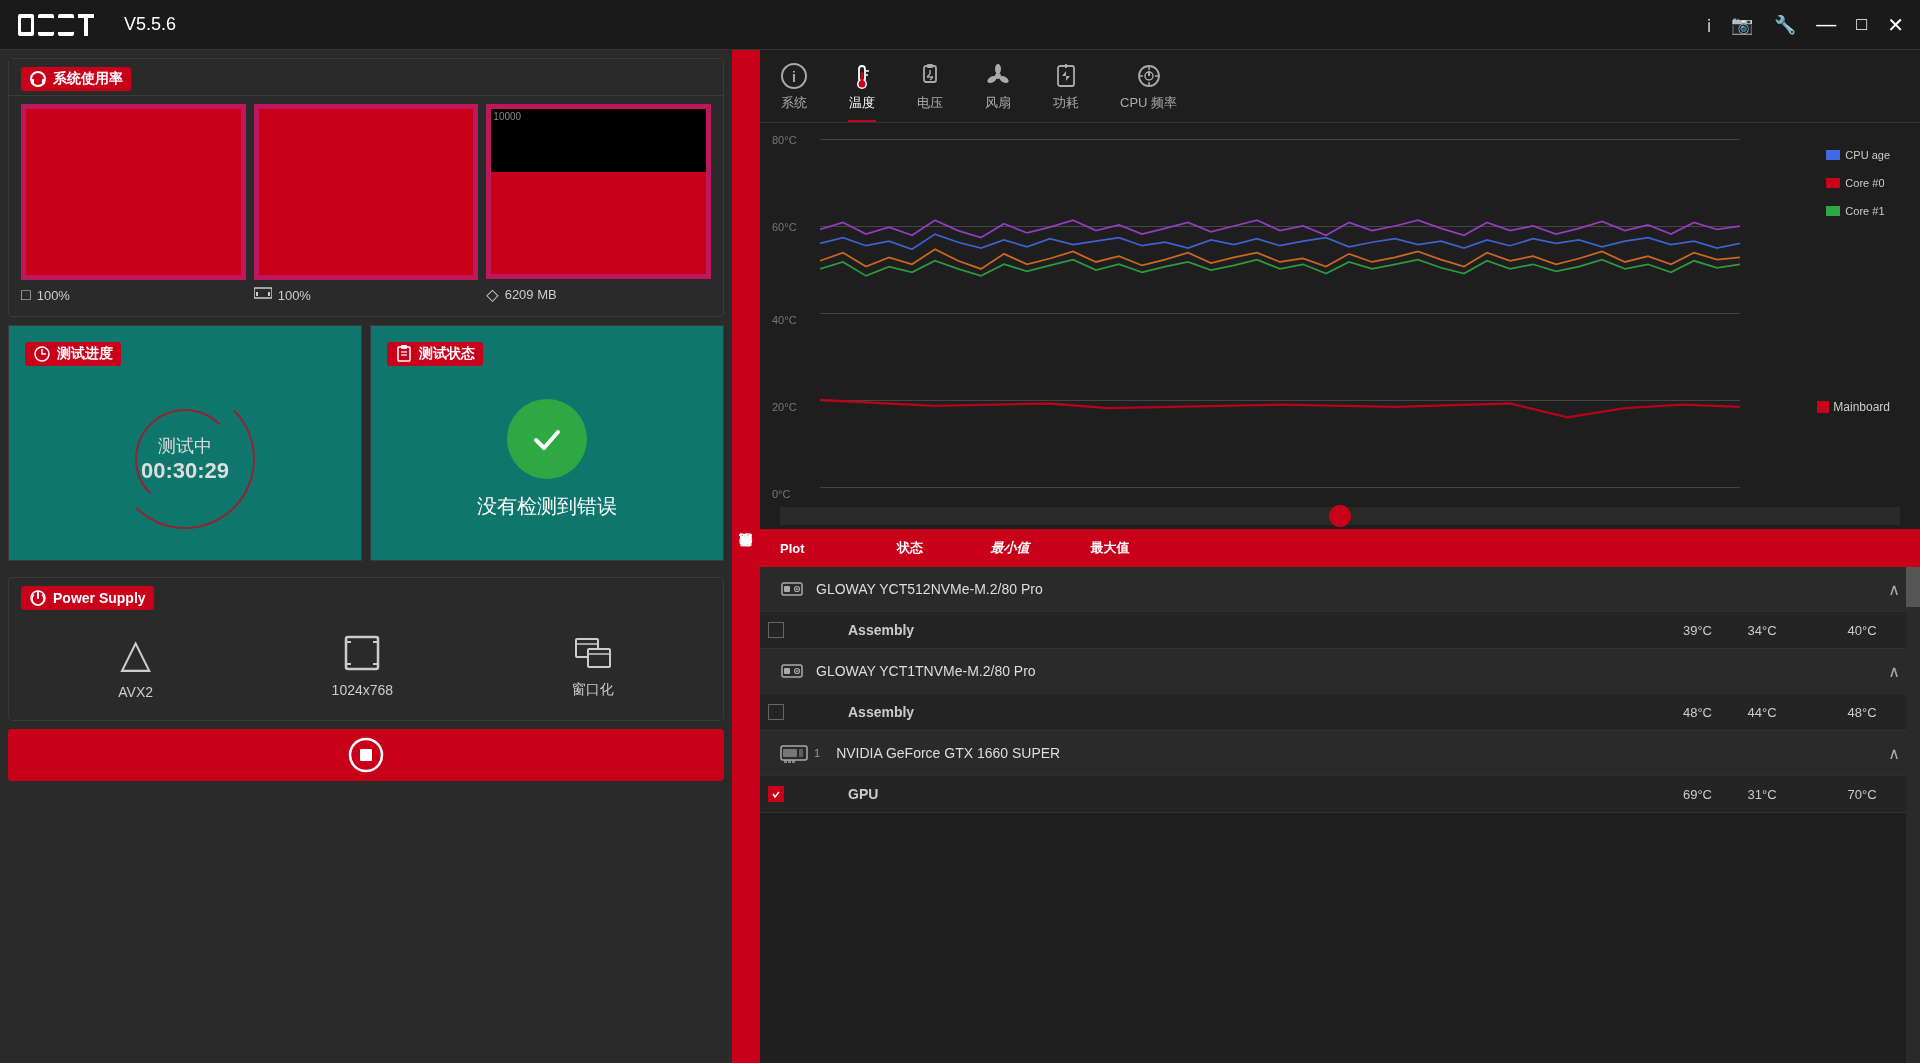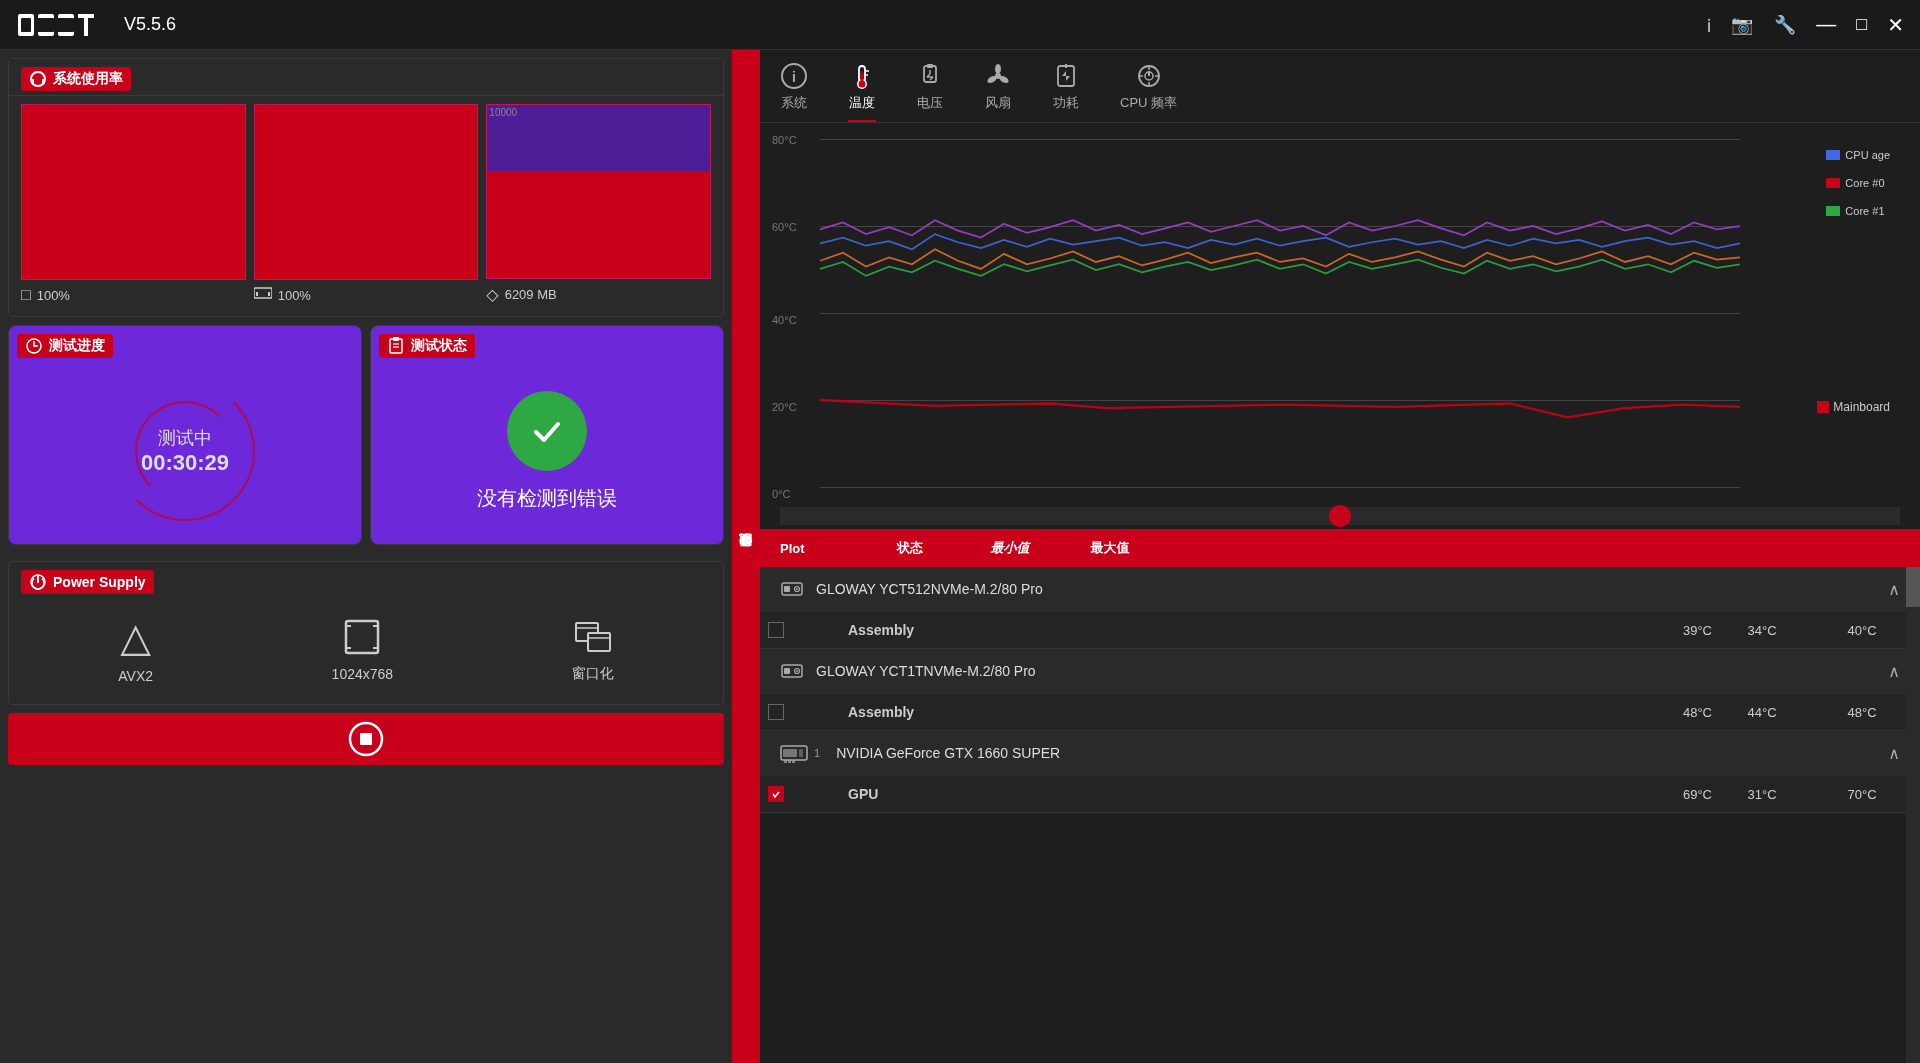--- a/index.html
+++ b/index.html
@@ -81,23 +81,23 @@
     }
 
     .chart-item {
       display: flex;
       flex-direction: column;
       flex: 1;
     }
 
     .chart-bar-container {
       flex: 1;
-      background: #4c1d95;
+      background: #000000;
       position: relative;
-      border: 1px solid #be185d;
+      border: 5px solid #be185d;
     }
 
     .chart-bar {
       position: absolute;
       bottom: 0;
       left: 0;
       right: 0;
       background: #c8001a;
     }
 
@@ -141,24 +141,24 @@
 
     
     .middle-row {
       display: flex;
       gap: 8px;
       margin: 0 8px 8px;
     }
 
     .middle-section {
       flex: 1;
-      background: #6d28d9;
-      border-radius: 8px;
+      background: #0f766e;
+      border-radius: 0;
       border: 1px solid #3a3a3a;
-      padding: 8px;
+      padding: 16px;
       min-height: 220px;
     }
 
     .test-progress-inner {
       display: flex;
       flex-direction: column;
       align-items: center;
       justify-content: center;
       height: 170px;
       position: relative;

